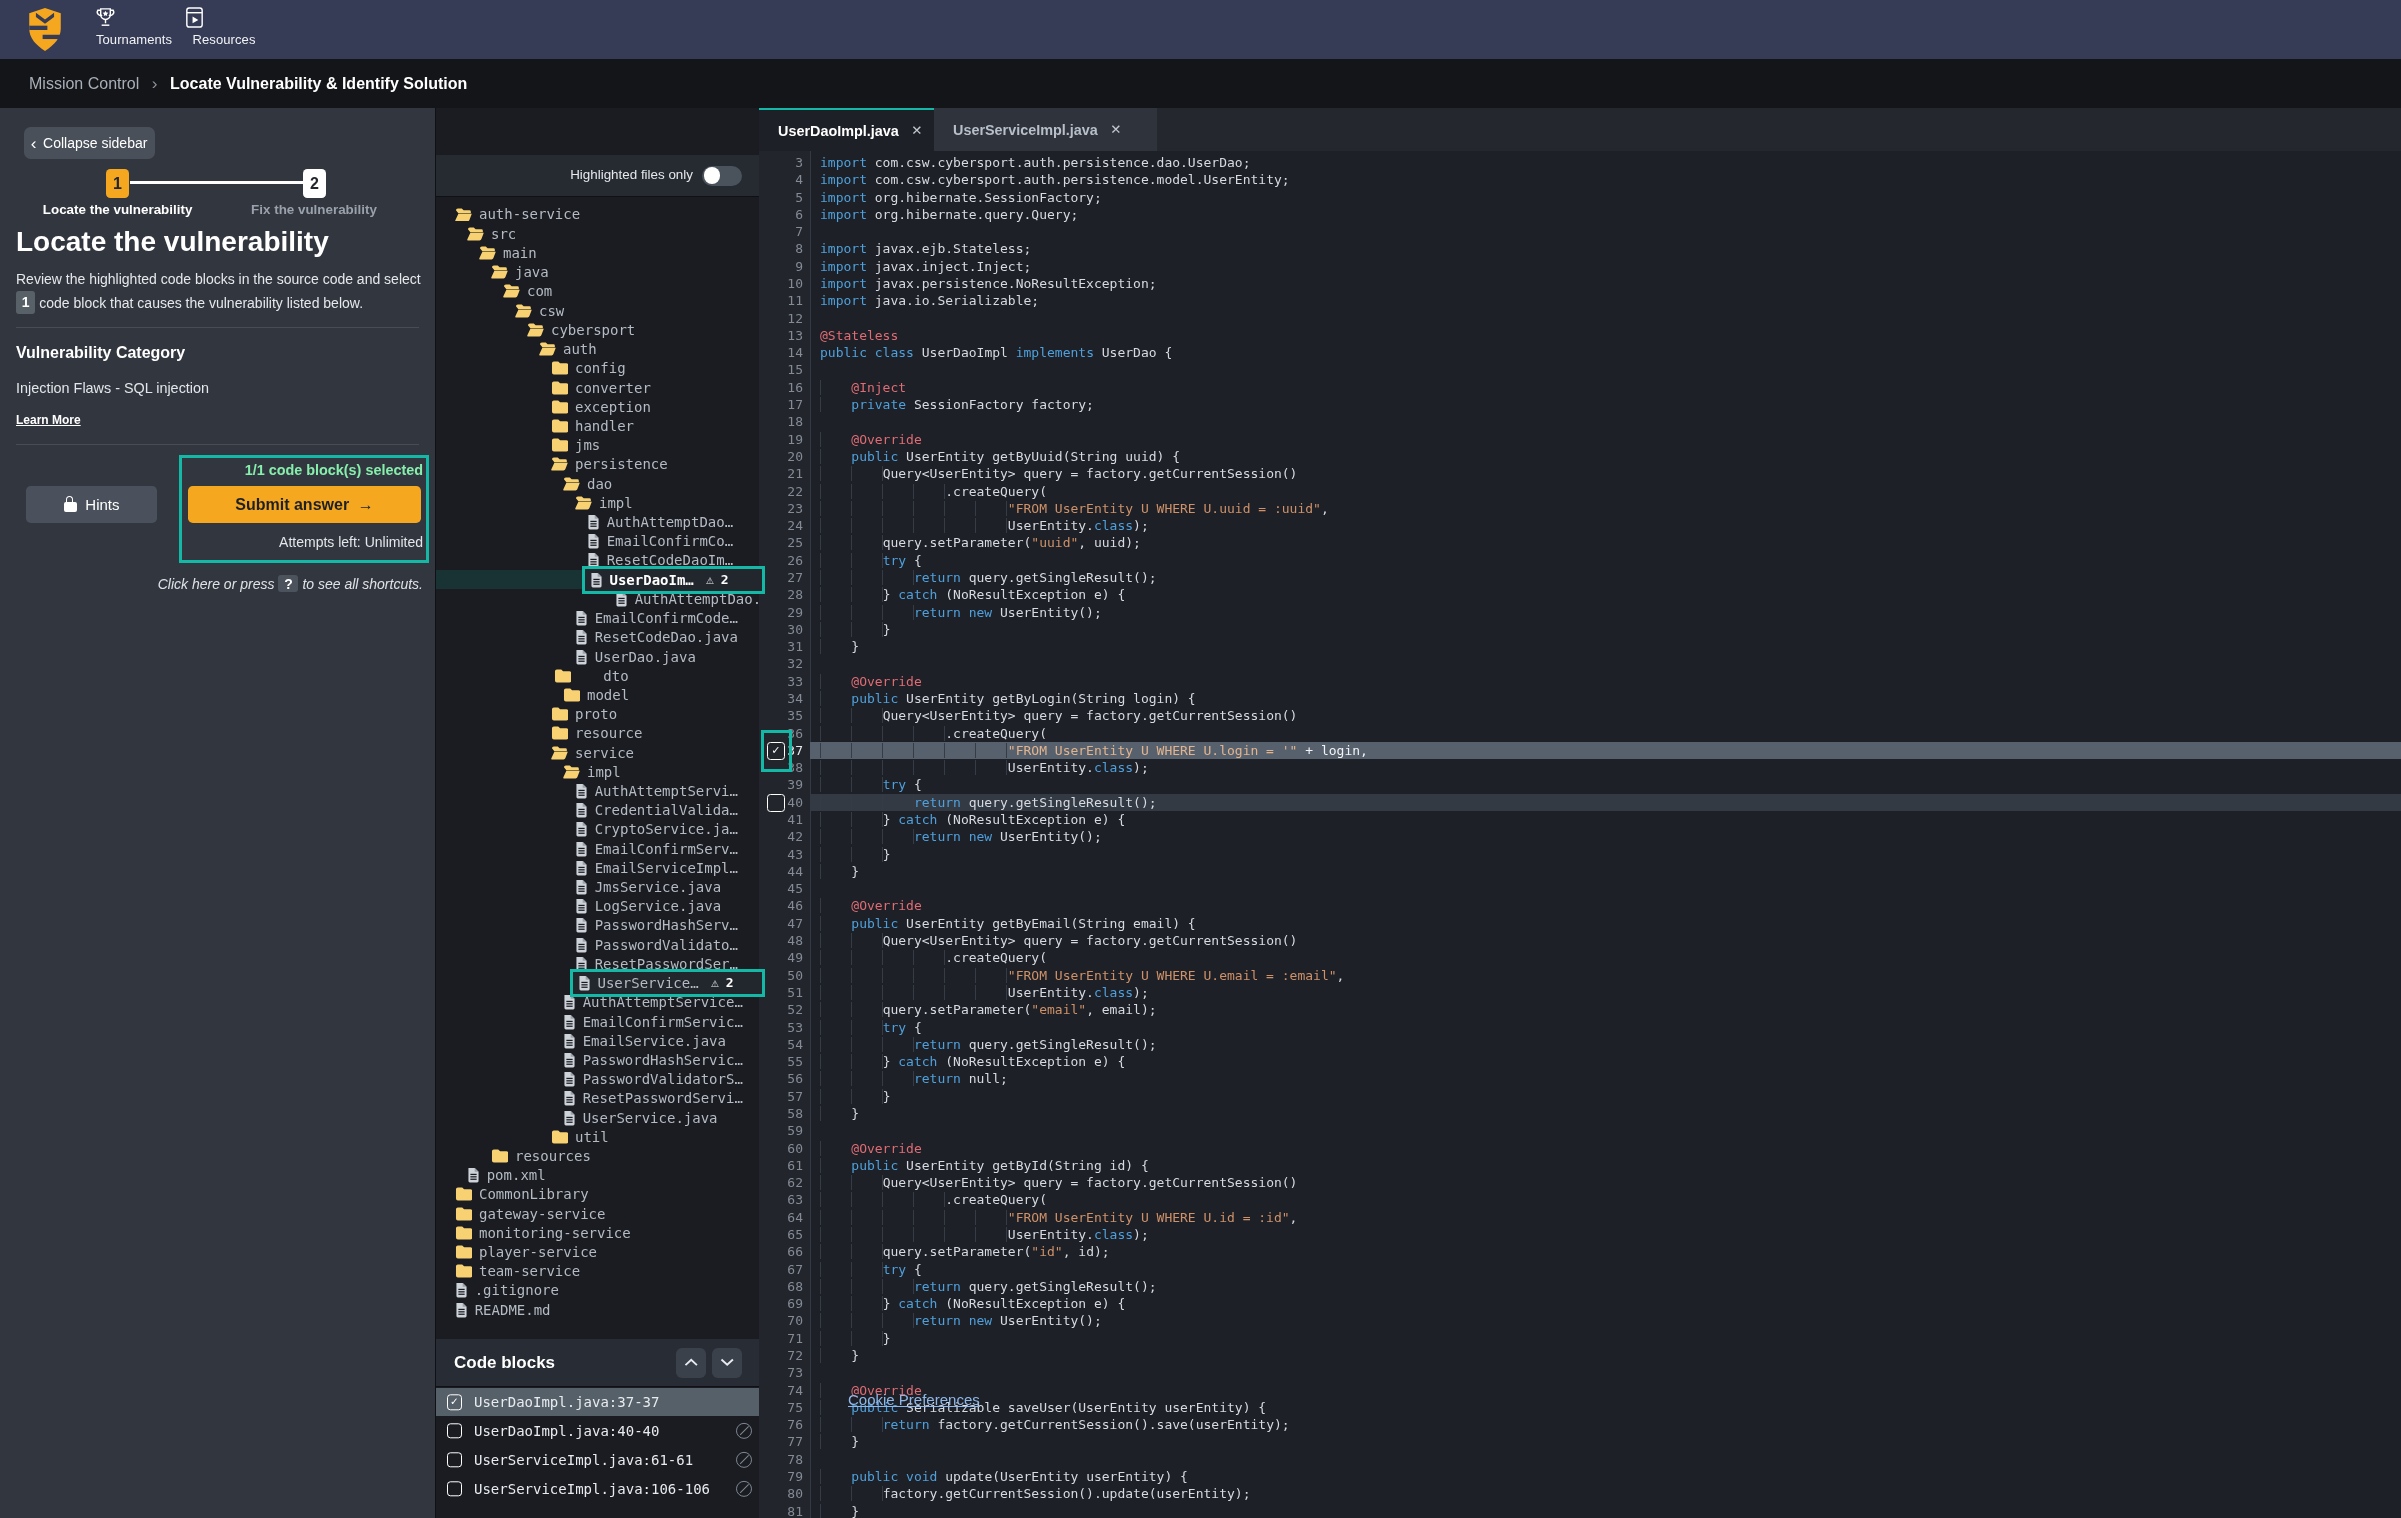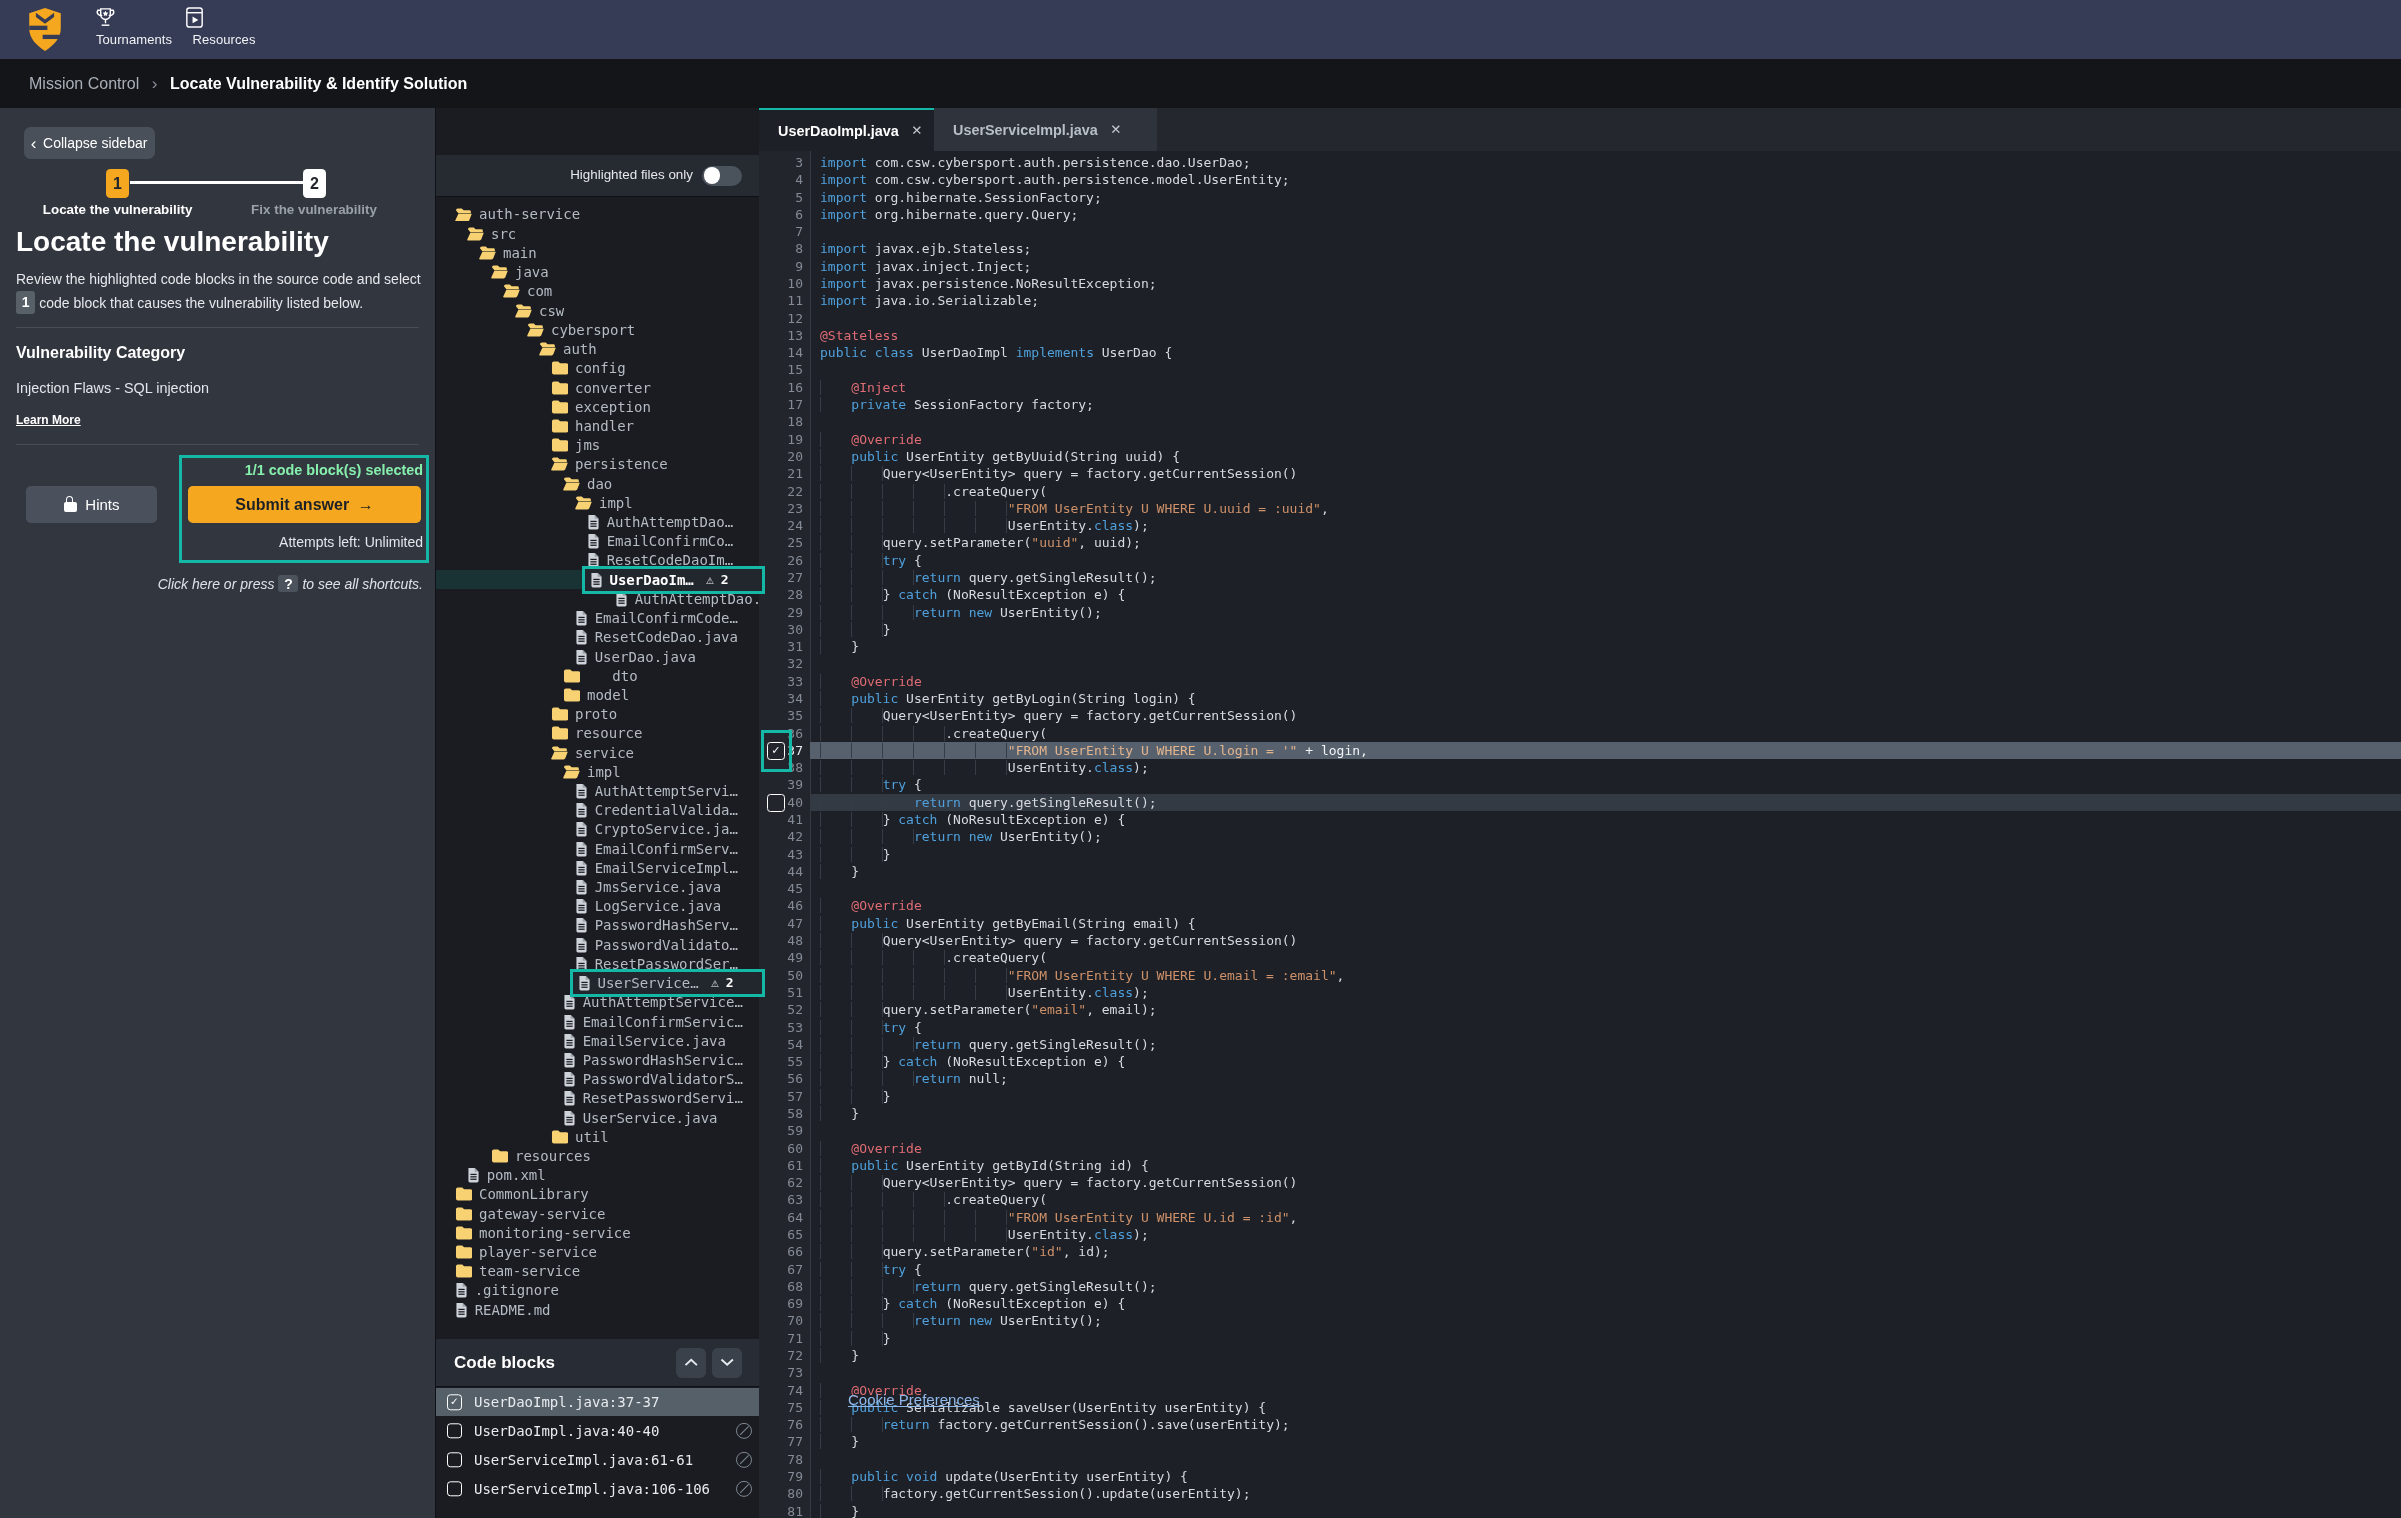--- a/index.html
+++ b/index.html
@@ -480,21 +480,21 @@
                 <path fill="#9aa1a9" d="M16 2 l8 8 h-8 z"></path>
                 <rect x="7" y="14" width="13" height="2.6" fill="#1a1c22"></rect>
                 <rect x="7" y="19" width="13" height="2.6" fill="#1a1c22"></rect>
                 <rect x="7" y="24" width="13" height="2.6" fill="#1a1c22"></rect>
               </svg>
             </span>
             <span class="tr-lb">UserDao.java</span>
           </div>
         </div>
         <div class="trow" style="top: 470px;">
-          <div class="tr-in" style="left: 127px; gap: 32px;">
+          <div class="tr-in" style="left: 118px; gap: 32px;">
             <span>
               <svg width="17.3" height="14.4" viewBox="0 0 36 30">
                 <path fill="#f8d172" d="M2 7 q0-4 4-4 h9 l4 4 h13 q4 0 4 4 v15 q0 4-4 4 H6 q-4 0-4-4 z"></path>
               </svg>
             </span>
             <span class="tr-lb">dto</span>
           </div>
         </div>
         <div class="trow" style="top: 489px;">
           <div class="tr-in" style="left: 127px;">

